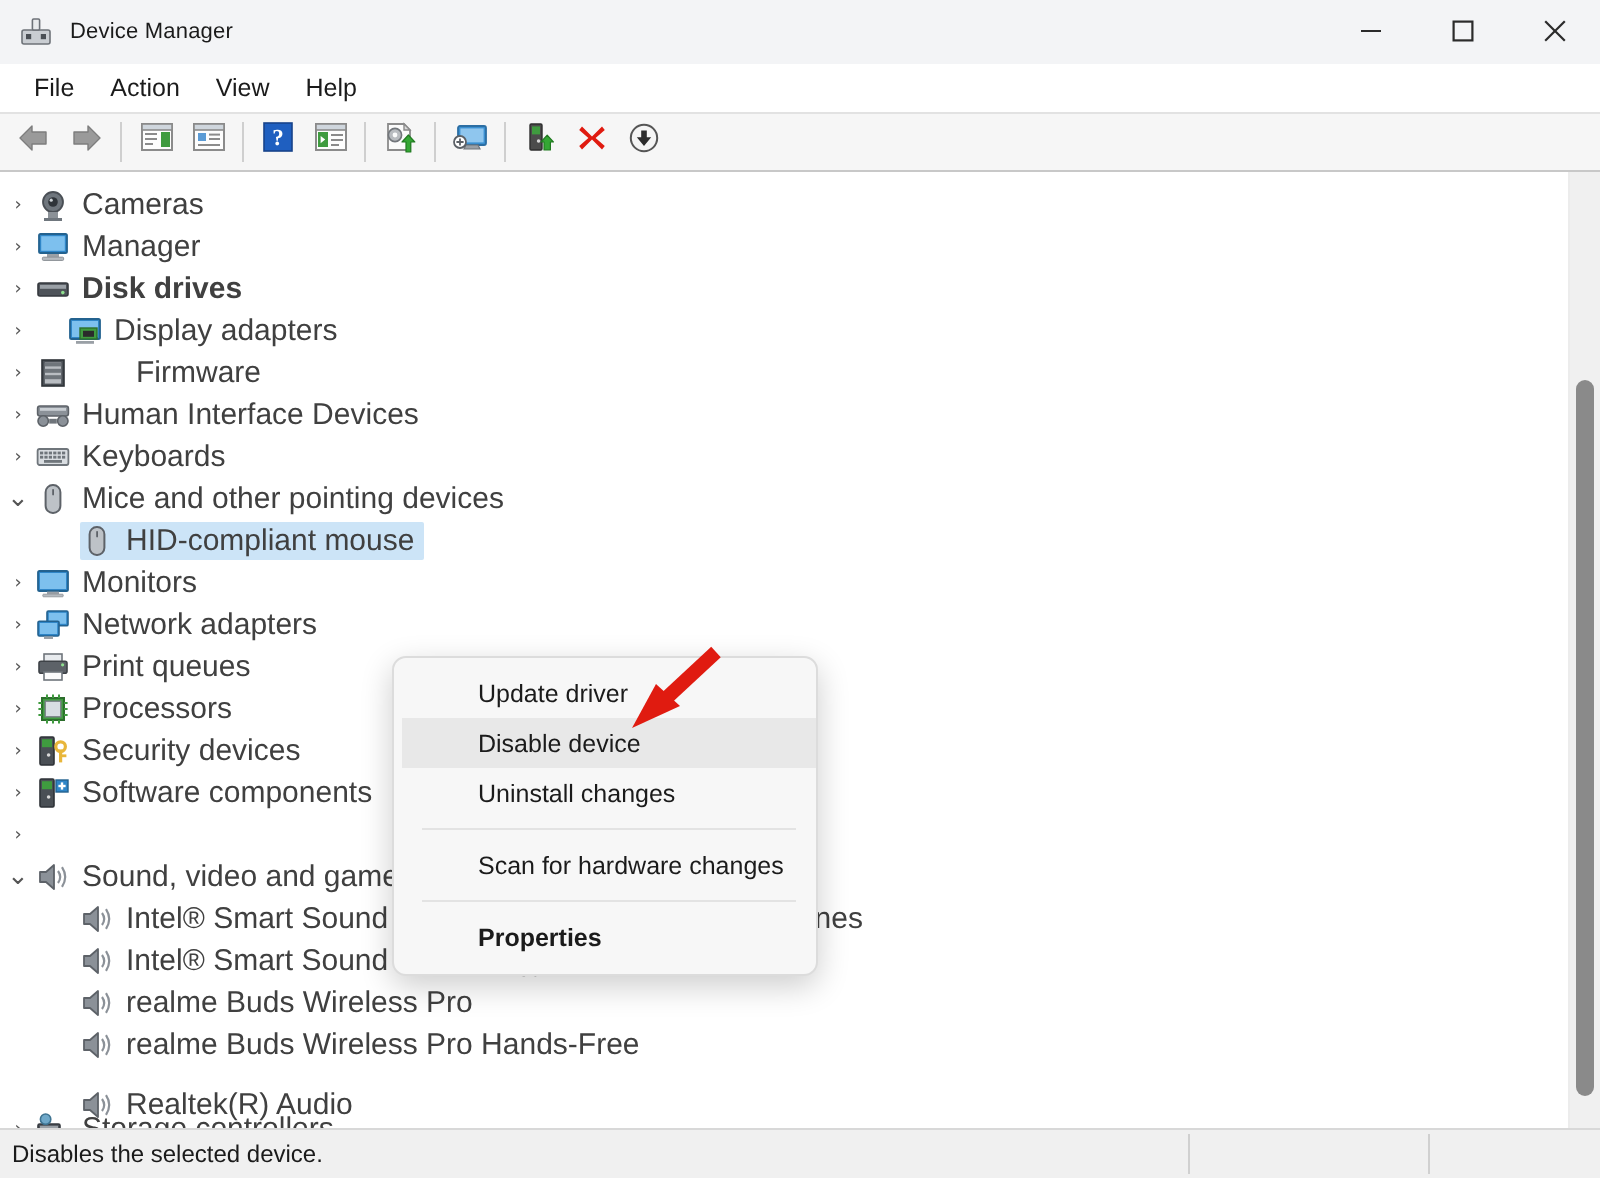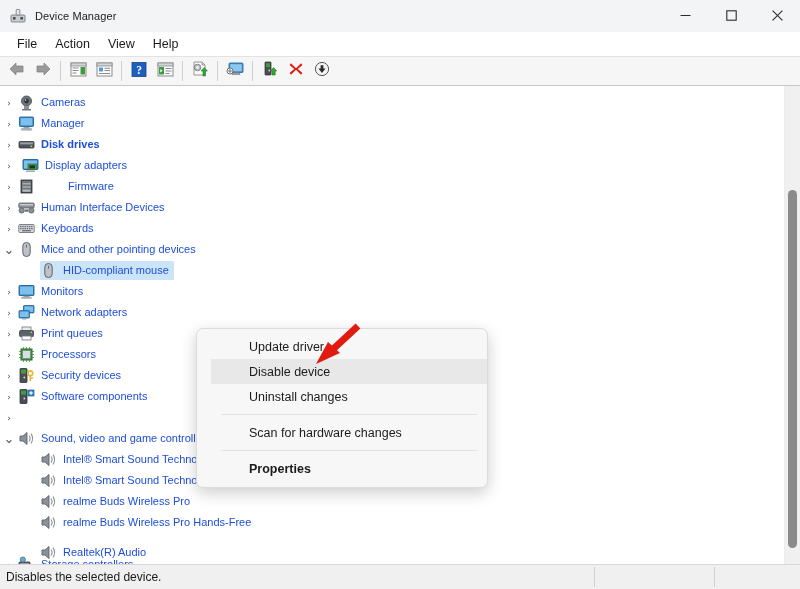--- a/index.html
+++ b/index.html
@@ -108,21 +108,21 @@
     color: #555; font-size: 9px;
     font-family: "DejaVu Sans", sans-serif;
   }
   .twisty.spacer { color: transparent; }
   .ico {
     width: 17px; height: 17px;
     margin-right: 6px;
     position: relative; flex: 0 0 auto;
   }
   .label {
-    font-size: 11px; color: #1d4ed8;
+    font-size: 15px; color: #404040;
     line-height: 17px;
   }
   .indent1 { margin-left: 22px; }
   .indent2 { margin-left: 44px; }
 
   
   .vscroll {
     width: 15px; min-width: 15px;
     background: #f0f0f0;
     position: relative;
@@ -149,26 +149,26 @@
   }
   .status-div {
     position: absolute; top: 2px; bottom: 2px;
     width: 1px; background: #d0d0d0;
   }
 
   
   .ctxmenu {
     position: absolute;
     left: 196px; top: 242px;
-    width: 292px;
+    width: 213px;
     background: #f7f7f7;
     border: 1px solid #dcdcdc;
     border-radius: 7px;
     box-shadow: 0 5px 16px rgba(0,0,0,0.20);
-    padding: 5px 0 6px 14px;
+    padding: 5px 0 6px 4px;
     z-index: 40;
     box-sizing: border-box;
   }
   .ctxitem {
     height: 25px;
     display: flex; align-items: center;
     padding-left: 38px;
     font-size: 12.5px; color: #1b1b1b;
   }
   .ctxitem.hl { background: #e8e8e8; }
@@ -389,21 +389,21 @@
                 <rect x="2" y="6.4" width="13" height="2" fill="#9aa0a6"></rect>
                 <circle cx="13.4" cy="10.3" r="0.9" fill="#8fe08f"></circle>
               </svg></span>
             <span class="label">Disk drives</span>
           </div>
         </div>
         <div class="row">
           <span class="twisty-wrap" style="display: inline-flex; align-items: center; margin-left: 0px;">
             <span class="twisty">›</span>
           </span>
-          <div class="rowhit indent1" style="margin-left: 4px;">
+          <div class="rowhit indent1" style="margin-left: 16px;">
             <span class="ico"><svg width="17" height="17" viewBox="0 0 17 17">
                 <rect x="1" y="2.5" width="15" height="10" rx="0.8" fill="#2f86c8" stroke="#23628f" stroke-width="0.9"></rect>
                 <rect x="2" y="3.5" width="13" height="8" fill="#7dc0ee"></rect>
                 <rect x="6" y="7" width="8.5" height="5.5" fill="#3f9b3f" stroke="#2c6e2c" stroke-width="0.7"></rect>
                 <rect x="7.5" y="8.4" width="5.5" height="3" fill="#2b2b2b"></rect>
                 <rect x="4" y="13.5" width="9" height="1.4" fill="#9aa0a6"></rect>
               </svg></span>
             <span class="label">Display adapters</span>
           </div>
         </div>

